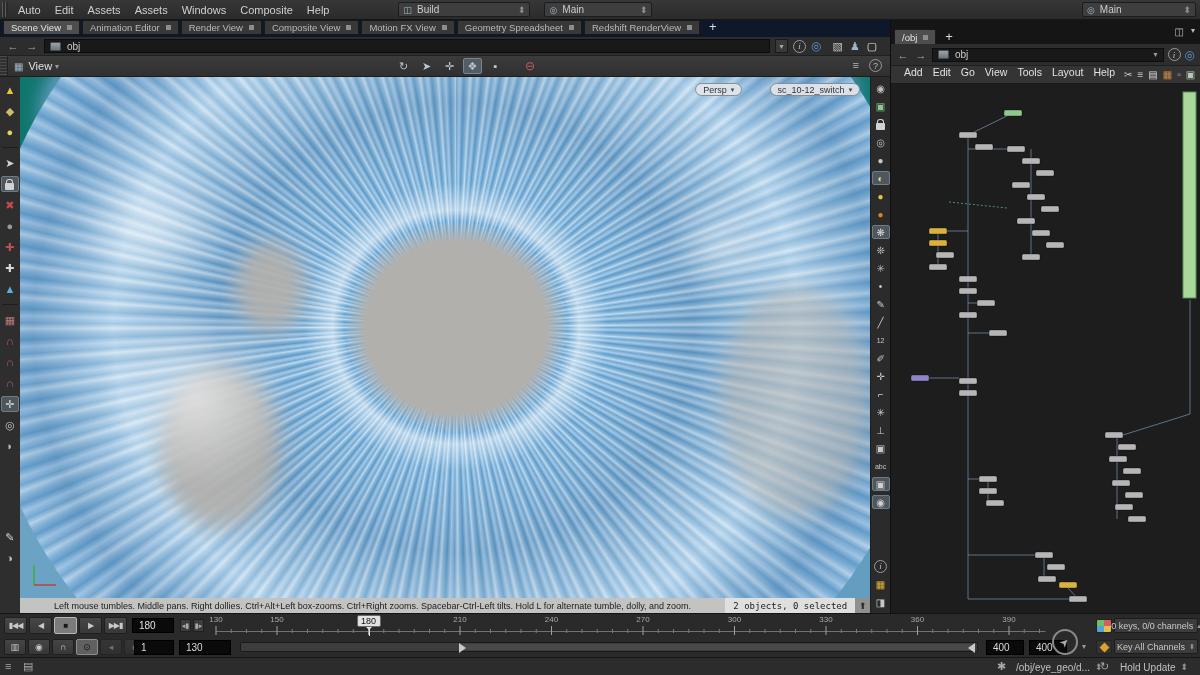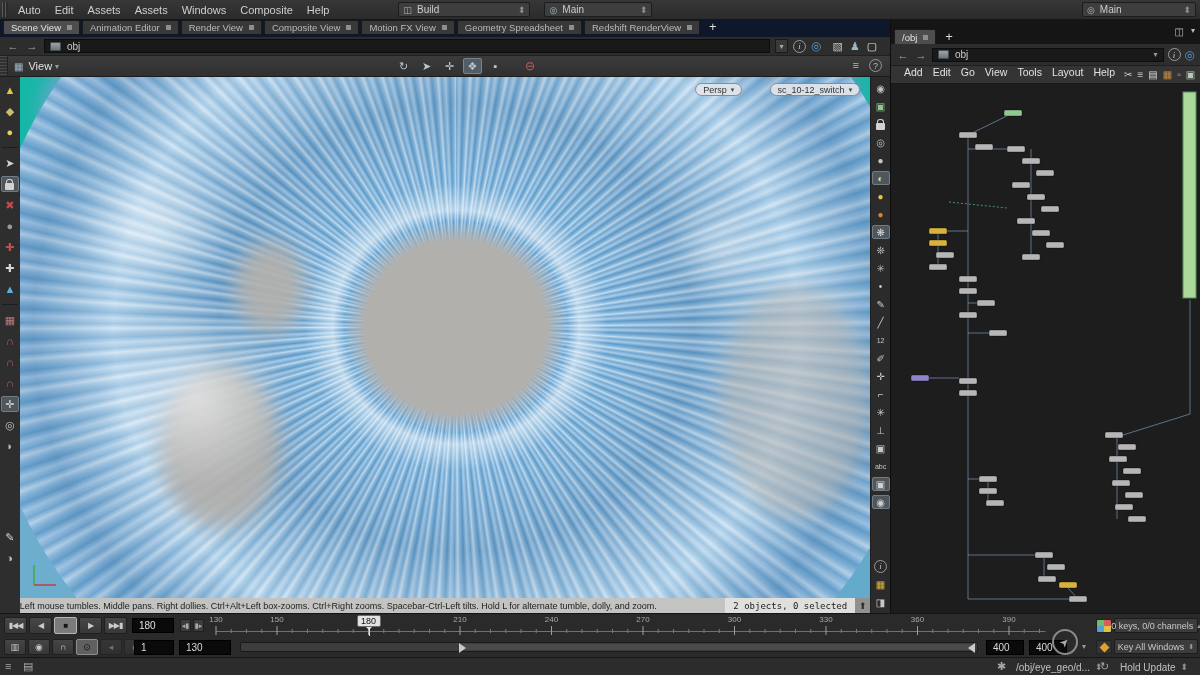--- a/index.html
+++ b/index.html
@@ -54,21 +54,21 @@
   #left-tools{width:22px;background:#2e2e2e;display:flex;flex-direction:column;align-items:center;padding-top:5px}
   #right-tools{width:22px;background:#2b2b2b;border-left:1px solid #1e1e1e;display:flex;flex-direction:column;align-items:center;padding-top:4px}
   .col-icon{width:18px;height:16px;margin-bottom:5px;display:flex;align-items:center;justify-content:center;font-size:11px;flex:none}
   #right-tools .col-icon{height:14px;margin-bottom:4px;font-size:10px}
   .col-icon.hl{background:#4f565c;border:1px solid #6f7b85;border-radius:2px}
   .col-sep{width:16px;height:1px;background:#1d1d1d;margin:2px 0 7px;flex:none}
   .css-lock{position:relative;width:9px;height:7px;background:#d2d2d2;border-radius:1px;margin-top:4px;display:inline-block}
   .css-lock::before{content:"";position:absolute;left:1px;top:-4px;width:5px;height:4px;border:1.5px solid #d2d2d2;border-bottom:none;border-radius:3px 3px 0 0}
 
   
-  #viewport{position:relative;width:948px;height:536px;overflow:hidden;background:#14b8a6}
+  #viewport{position:relative;width:948px;height:536px;overflow:hidden;background:#0f766e}
   .iris{position:absolute;left:-39px;top:-200px;width:950px;height:900px;border-radius:50%;
     background:
       radial-gradient(closest-side,
         rgba(178,176,173,1) 0 19%,
         rgba(178,176,173,0) 23.5%,
         rgba(255,255,255,0.5) 26%,
         rgba(150,190,225,0) 32%,
         rgba(25,55,95,0.12) 50%,
         rgba(238,246,252,0.42) 72%,
         rgba(80,125,170,0.32) 89%,
@@ -84,21 +84,21 @@
   .g2{left:215px;top:165px;width:70px;height:90px}
   .g3{left:700px;top:210px;width:150px;height:230px;background:rgba(180,178,175,.55)}
   .shine{position:absolute;border-radius:50%;filter:blur(7px);background:radial-gradient(closest-side,rgba(255,255,255,.8),rgba(255,255,255,0))}
   .s1{left:80px;top:230px;width:190px;height:180px;opacity:.75}
   .s2{left:60px;top:90px;width:150px;height:120px;opacity:.6}
   .s3{left:640px;top:120px;width:120px;height:100px;opacity:.5}
   .pill{position:absolute;top:6px;height:13px;border-radius:7px;background:rgba(226,229,234,.92);border:1px solid #878d96;color:#333;font-size:9px;display:flex;align-items:center;padding:0 7px;gap:4px;white-space:nowrap}
   #pill-persp{right:128px} #pill-cam{right:10px}
   .pill .dn{font-size:7px;color:#444}
   .helpbar{position:absolute;left:0;right:0;bottom:0;height:15px;background:#c3c3c1;display:flex;align-items:center;font-size:9px;color:#1c1c1c}
-  .help-text{flex:1;}
+  .help-text{flex:1;text-align:center}
   .sel-badge{background:#dfdfdd;height:100%;display:flex;align-items:center;padding:0 8px;font-family:"DejaVu Sans Mono",monospace;font-size:9px;color:#1c1c1c;white-space:nowrap}
   .sel-ico{width:15px;height:15px;background:#90908e;color:#2a2a2a;font-size:9px;display:flex;align-items:center;justify-content:center}
   #axis-gizmo{position:absolute;left:8px;bottom:22px}
 
   
   #right-pane{width:310px;background:#262626;border-left:1px solid #0e0e0e;display:flex;flex-direction:column}
   #net-tabbar{height:24px;background:#151515;display:flex;align-items:flex-end;padding:0 4px 0 3px;position:relative;gap:2px}
   #net-tabbar .tab{height:15px}
   .nt-right{position:absolute;right:5px;top:6px;display:flex;gap:7px;color:#bbb;font-size:10px}
   #net-pathbar{height:22px;background:#2d2d2d;display:flex;align-items:center;gap:4px;padding:0 5px;border-bottom:1px solid #1e1e1e}
@@ -650,21 +650,21 @@
   <span class="kc-dn">▾</span>
   <div class="mini-ico colgrid" style="left:1096px;top:5px"></div>
   <div class="wide-btn" style="left:1114px;top:4px;width:84px">
     <span>0 keys, 0/0 channels</span>
       <span class="tri">▴</span>
   </div>
   <div class="mini-ico keydiam" style="left:1096px;top:26px">
       <i></i>
     </div>
   <div class="wide-btn" style="left:1114px;top:25px;width:84px">
-    <span>Key All Windows</span>
+    <span>Key All Channels</span>
       <span class="tri">⬍</span>
   </div>
 </div>
 
 <div id="statusbar">
   <div id="sb-left">
       <span class="sb-ico" style="left: 5px;">≡</span>
       <span class="sb-ico" style="left: 23px;">▤</span>
     </div>
   <span class="sb-ico" style="left:997px" id="sb-brain">✱</span>

